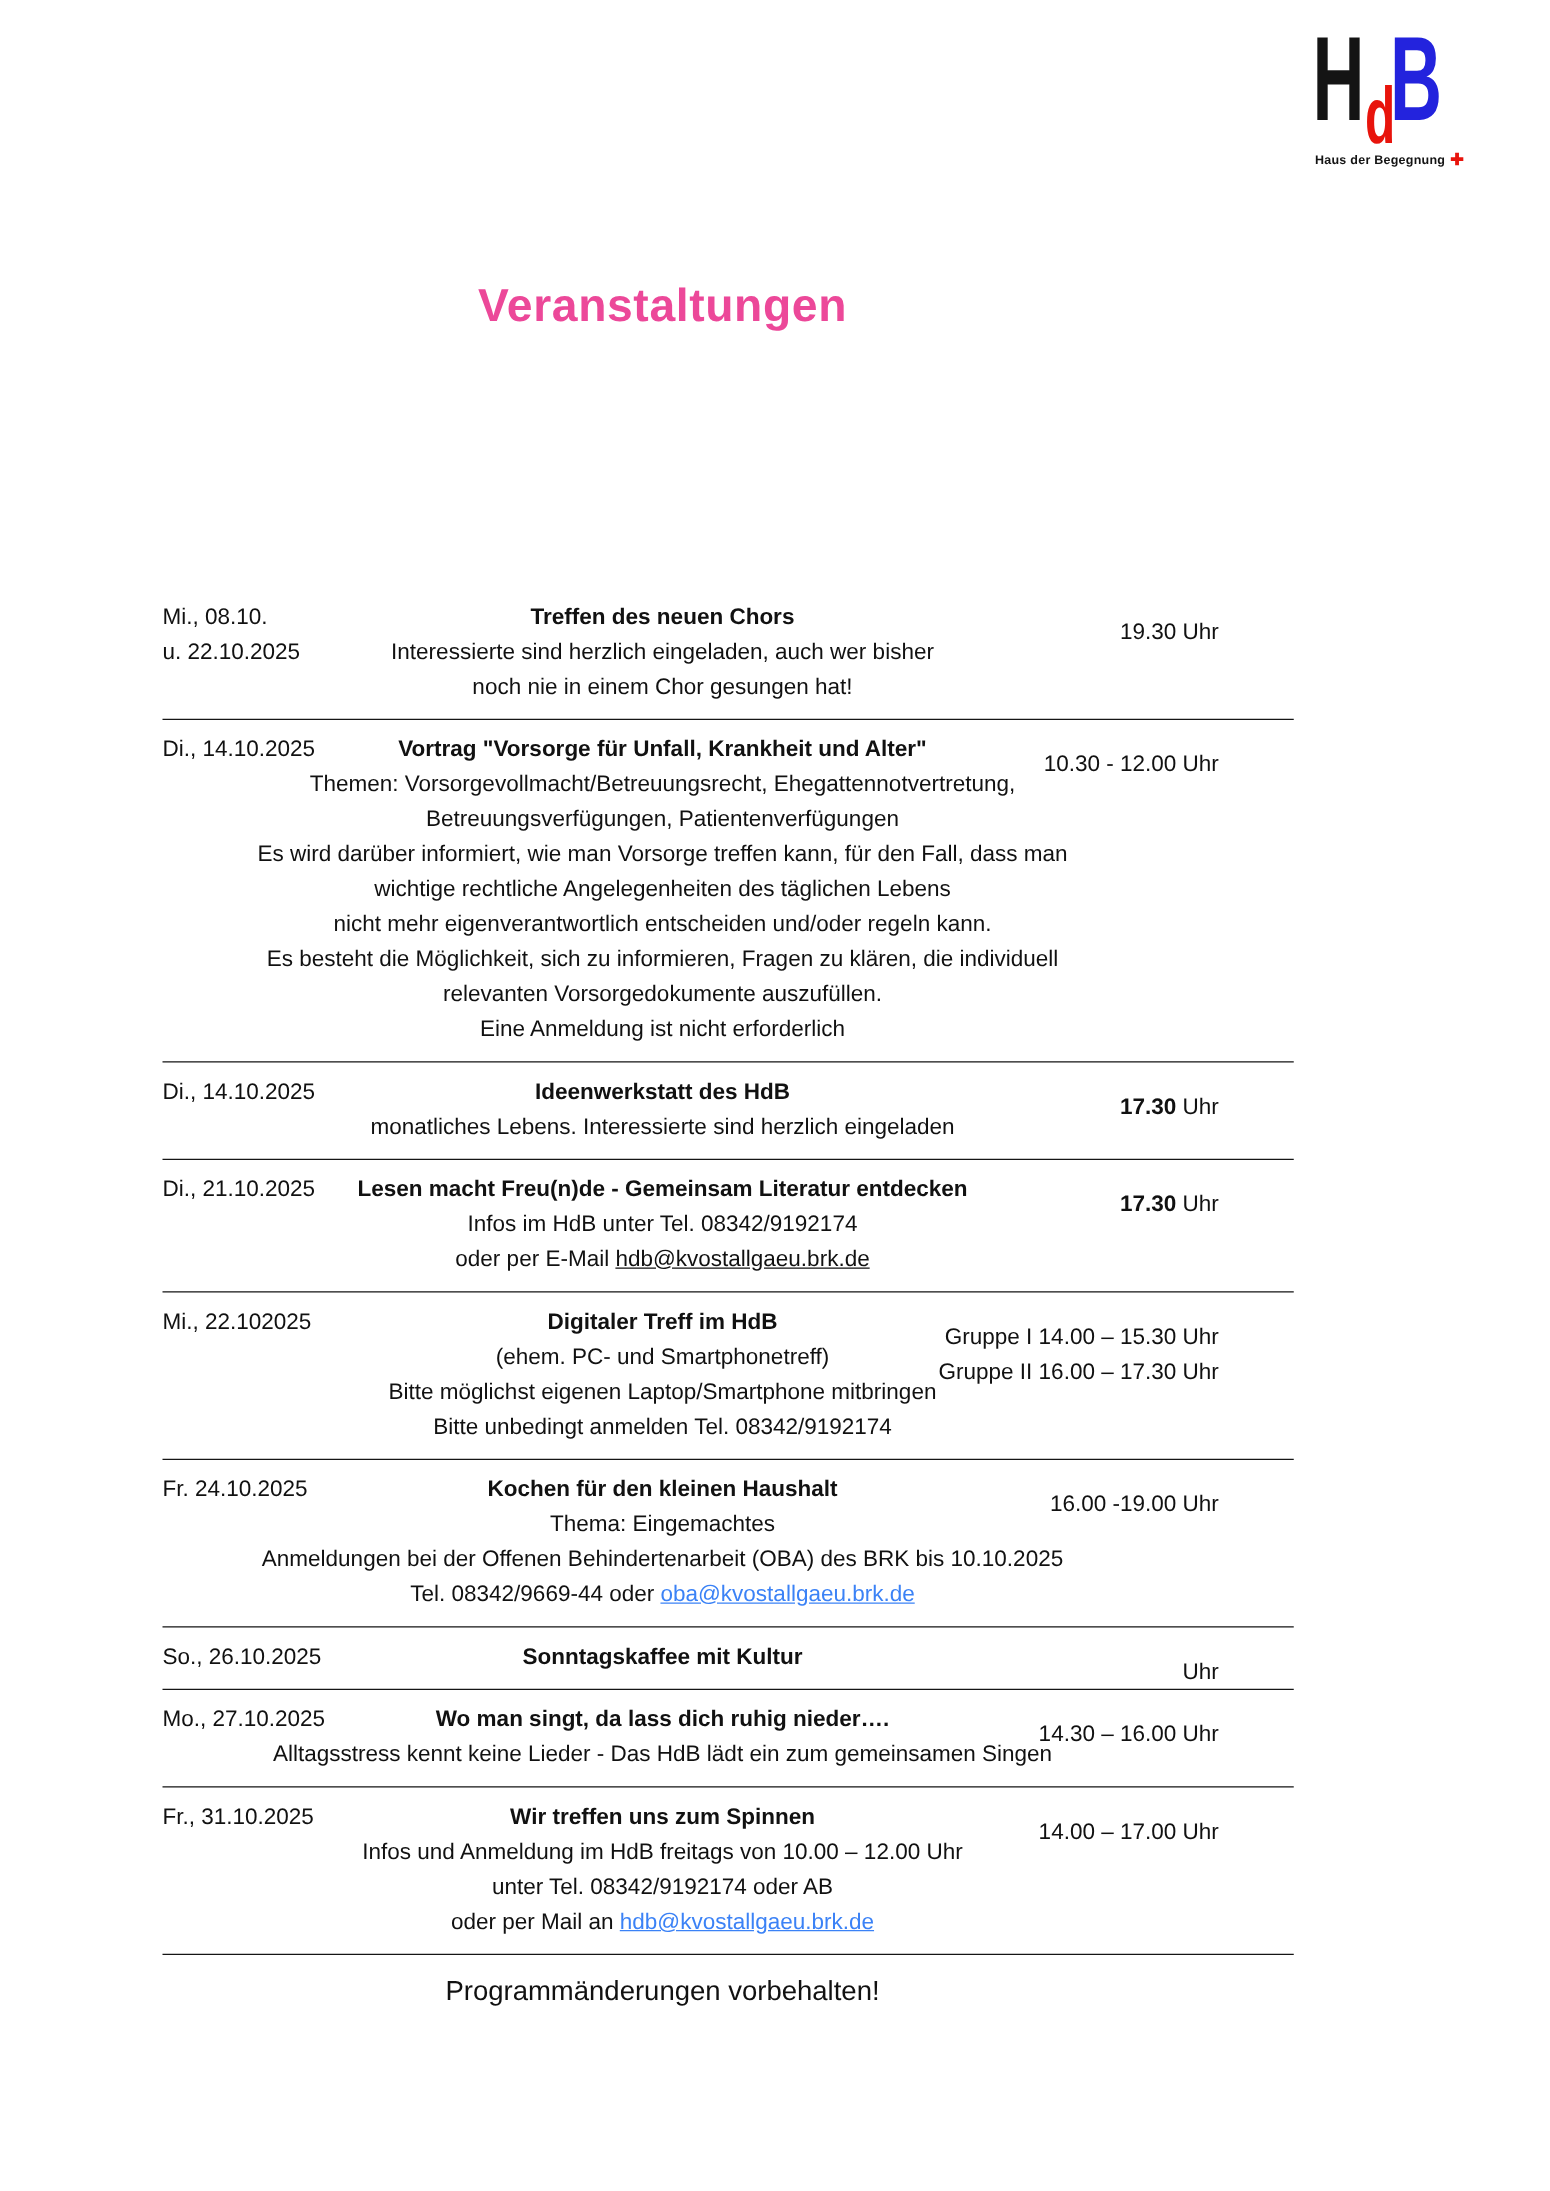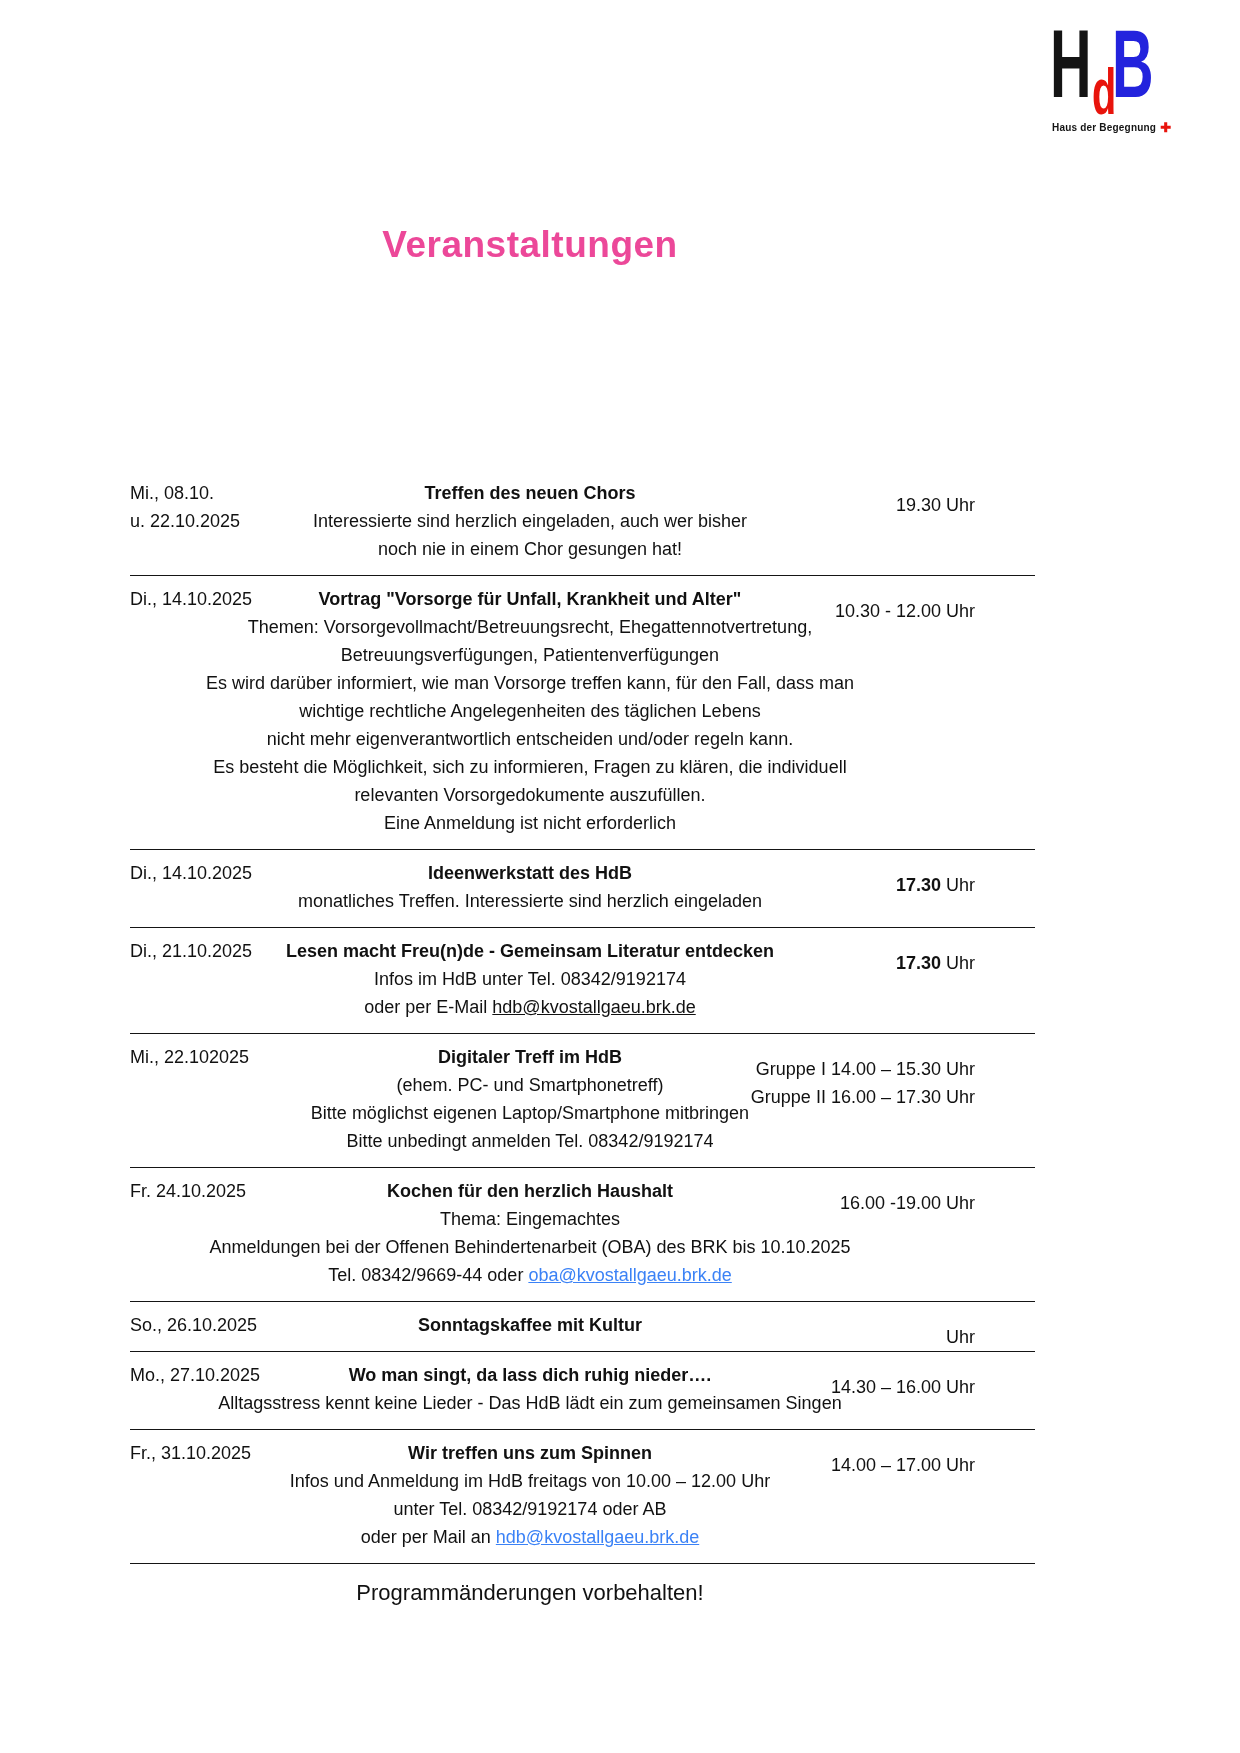--- a/index.html
+++ b/index.html
@@ -79,21 +79,21 @@
     <div class="row cline">relevanten Vorsorgedokumente auszufüllen.</div>
     <div class="row cline">Eine Anmeldung ist nicht erforderlich</div>
   </div>
 
   <div class="event">
     <div class="row">
       <span class="date">Di., 14.10.2025</span>
       <div class="cline"><span class="etitle">Ideenwerkstatt des HdB</span></div>
       <span class="time"><span class="t-bold">17.30</span><span> Uhr</span></span>
     </div>
-    <div class="row cline">monatliches Treffen. Interessierte sind herzlich eingeladen</div>
+    <div class="row cline">monatliches Lebens. Interessierte sind herzlich eingeladen</div>
   </div>
 
   <div class="event">
     <div class="row">
       <span class="date">Di., 21.10.2025</span>
       <div class="cline"><span class="etitle">Lesen macht Freu(n)de - Gemeinsam Literatur entdecken</span></div>
       <span class="time"><span class="t-bold">17.30</span><span> Uhr</span></span>
     </div>
     <div class="row cline">Infos im HdB unter Tel. 08342/9192174</div>
     <div class="row cline"><span>oder per E-Mail </span><a class="mail-dark">hdb@kvostallgaeu.brk.de</a></div>
@@ -109,21 +109,21 @@
       <div class="cline">(ehem. PC- und Smartphonetreff)</div>
       <span class="time">Gruppe II 16.00 – 17.30 Uhr</span>
     </div>
     <div class="row cline">Bitte möglichst eigenen Laptop/Smartphone mitbringen</div>
     <div class="row cline">Bitte unbedingt anmelden Tel. 08342/9192174</div>
   </div>
 
   <div class="event">
     <div class="row">
       <span class="date">Fr. 24.10.2025</span>
-      <div class="cline"><span class="etitle">Kochen für den herzlich Haushalt</span></div>
+      <div class="cline"><span class="etitle">Kochen für den kleinen Haushalt</span></div>
       <span class="time">16.00 -19.00 Uhr</span>
     </div>
     <div class="row cline">Thema: Eingemachtes</div>
     <div class="row cline">Anmeldungen bei der Offenen Behindertenarbeit (OBA) des BRK bis 10.10.2025</div>
     <div class="row cline"><span>Tel. 08342/9669-44 oder </span><a class="mail">oba@kvostallgaeu.brk.de</a></div>
   </div>
 
   <div class="event">
     <div class="row">
       <span class="date">So., 26.10.2025</span>

